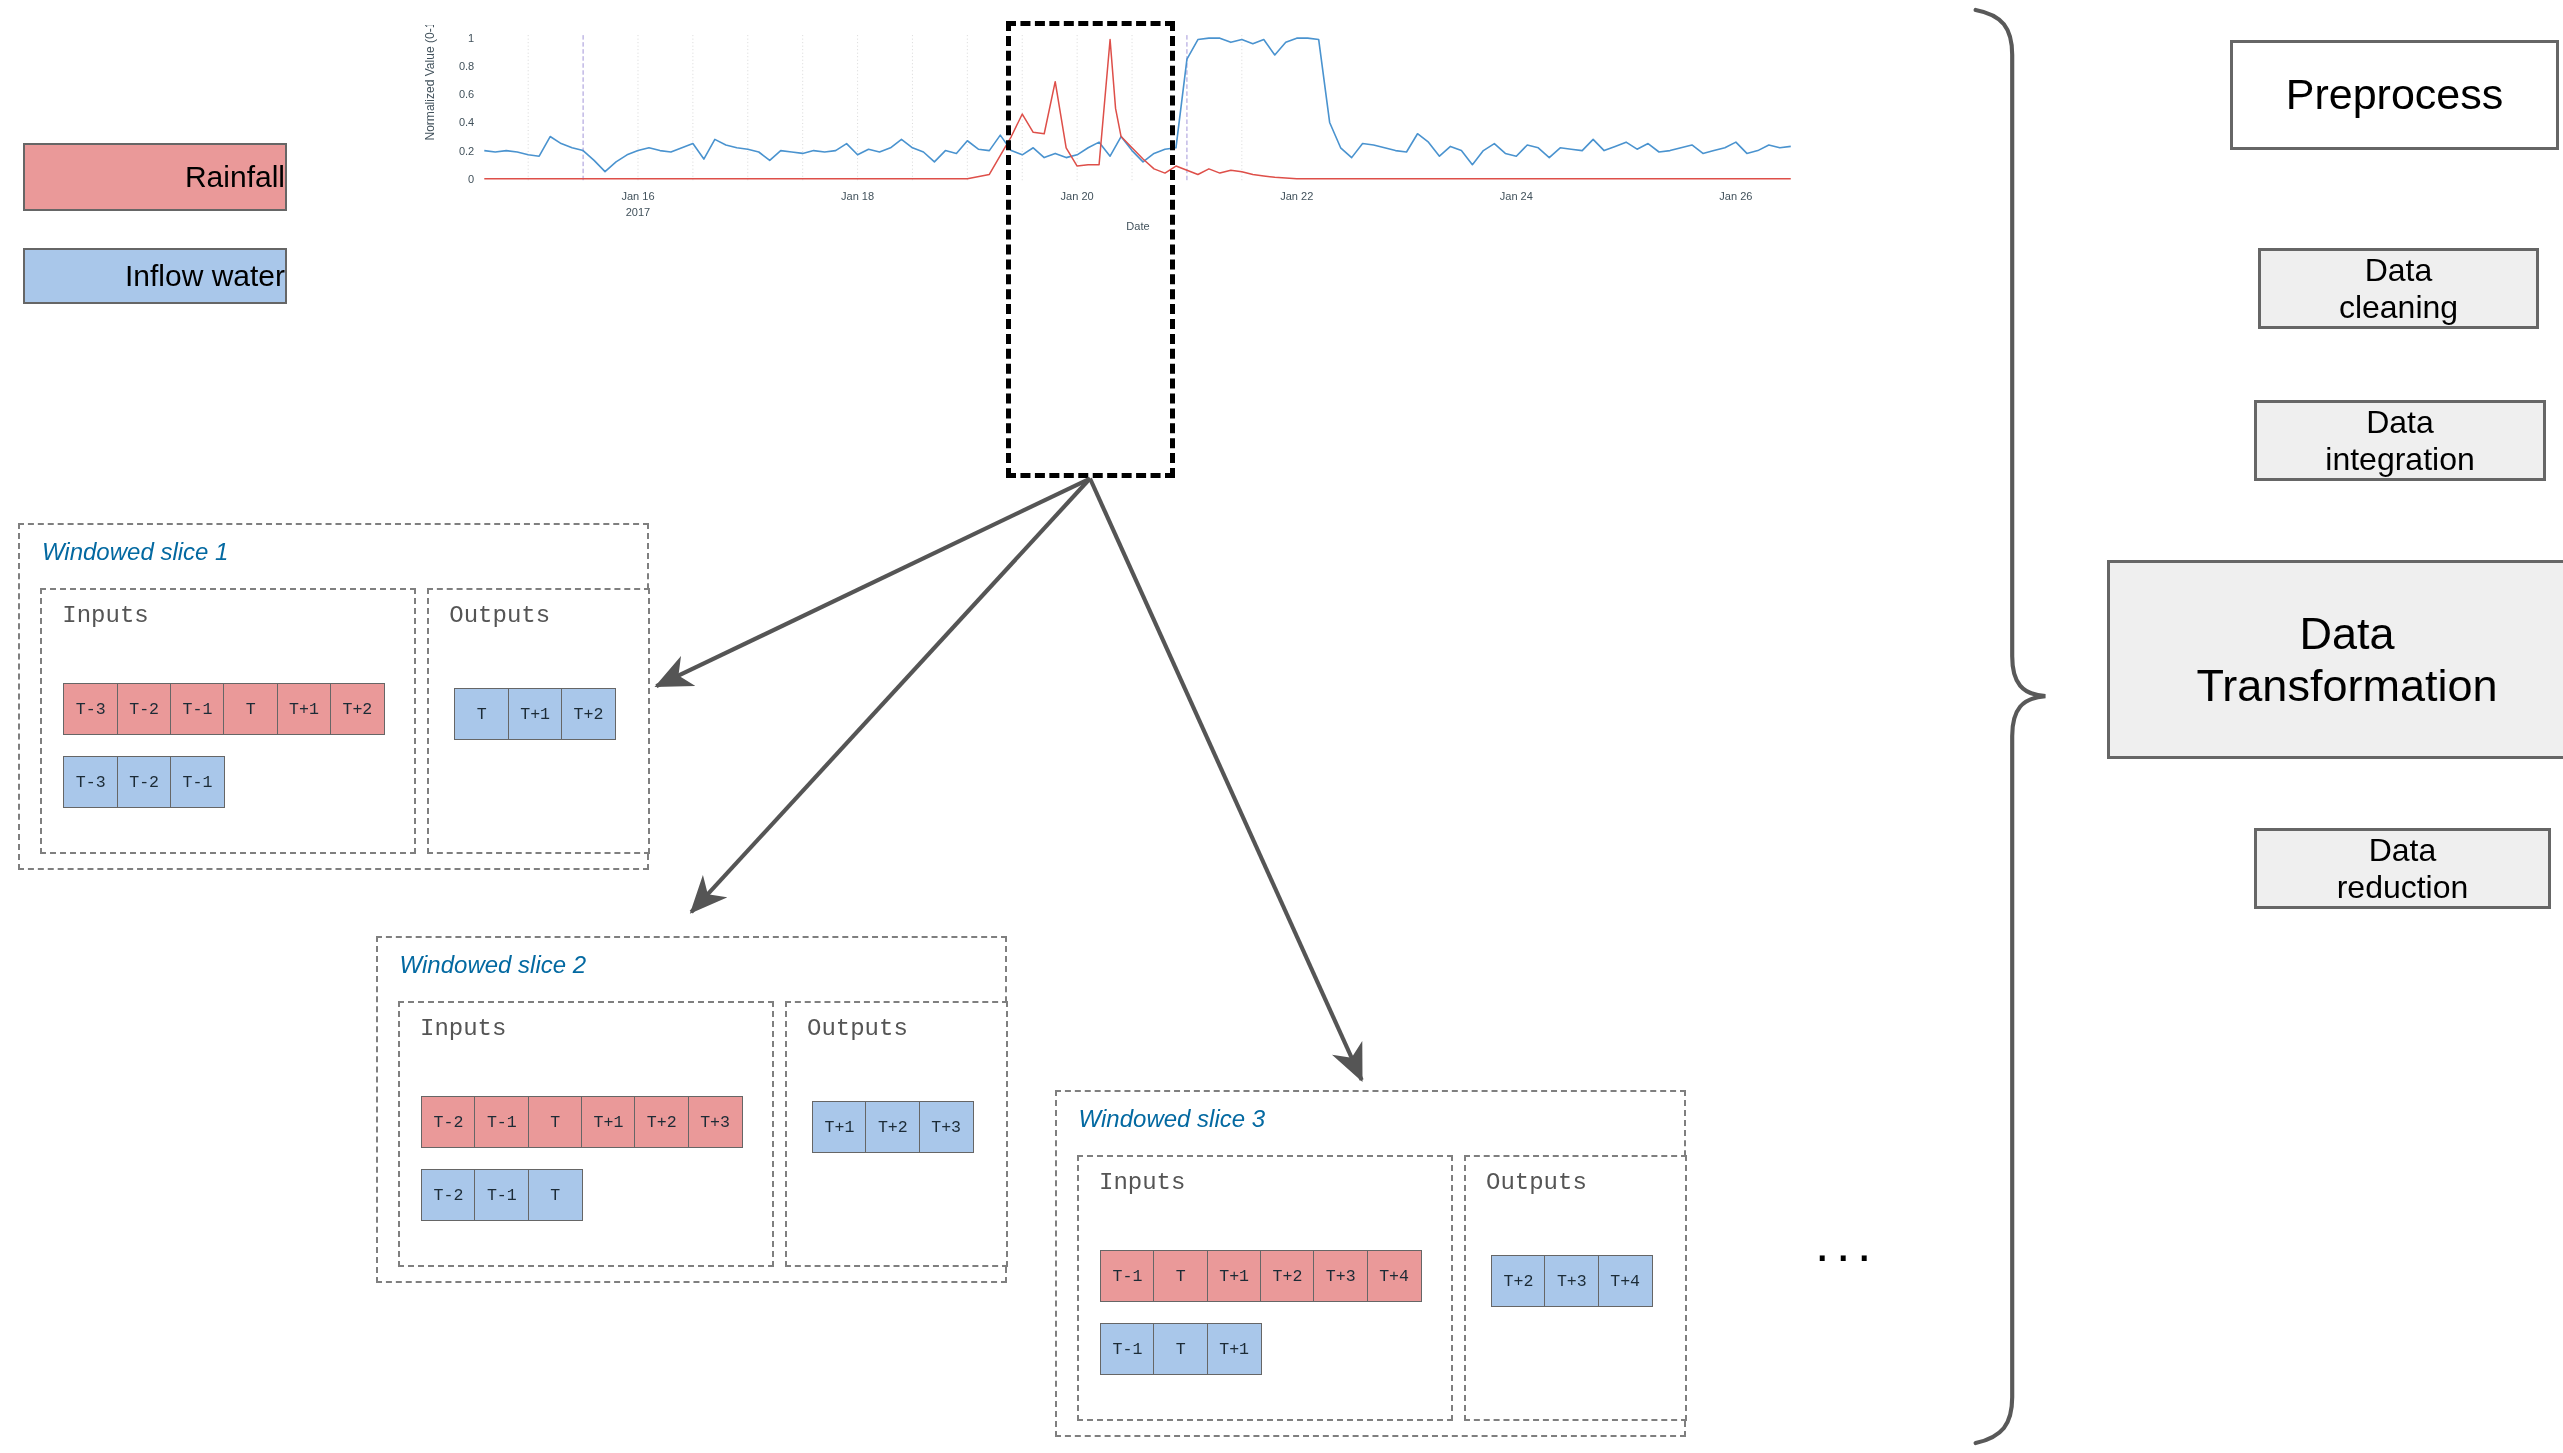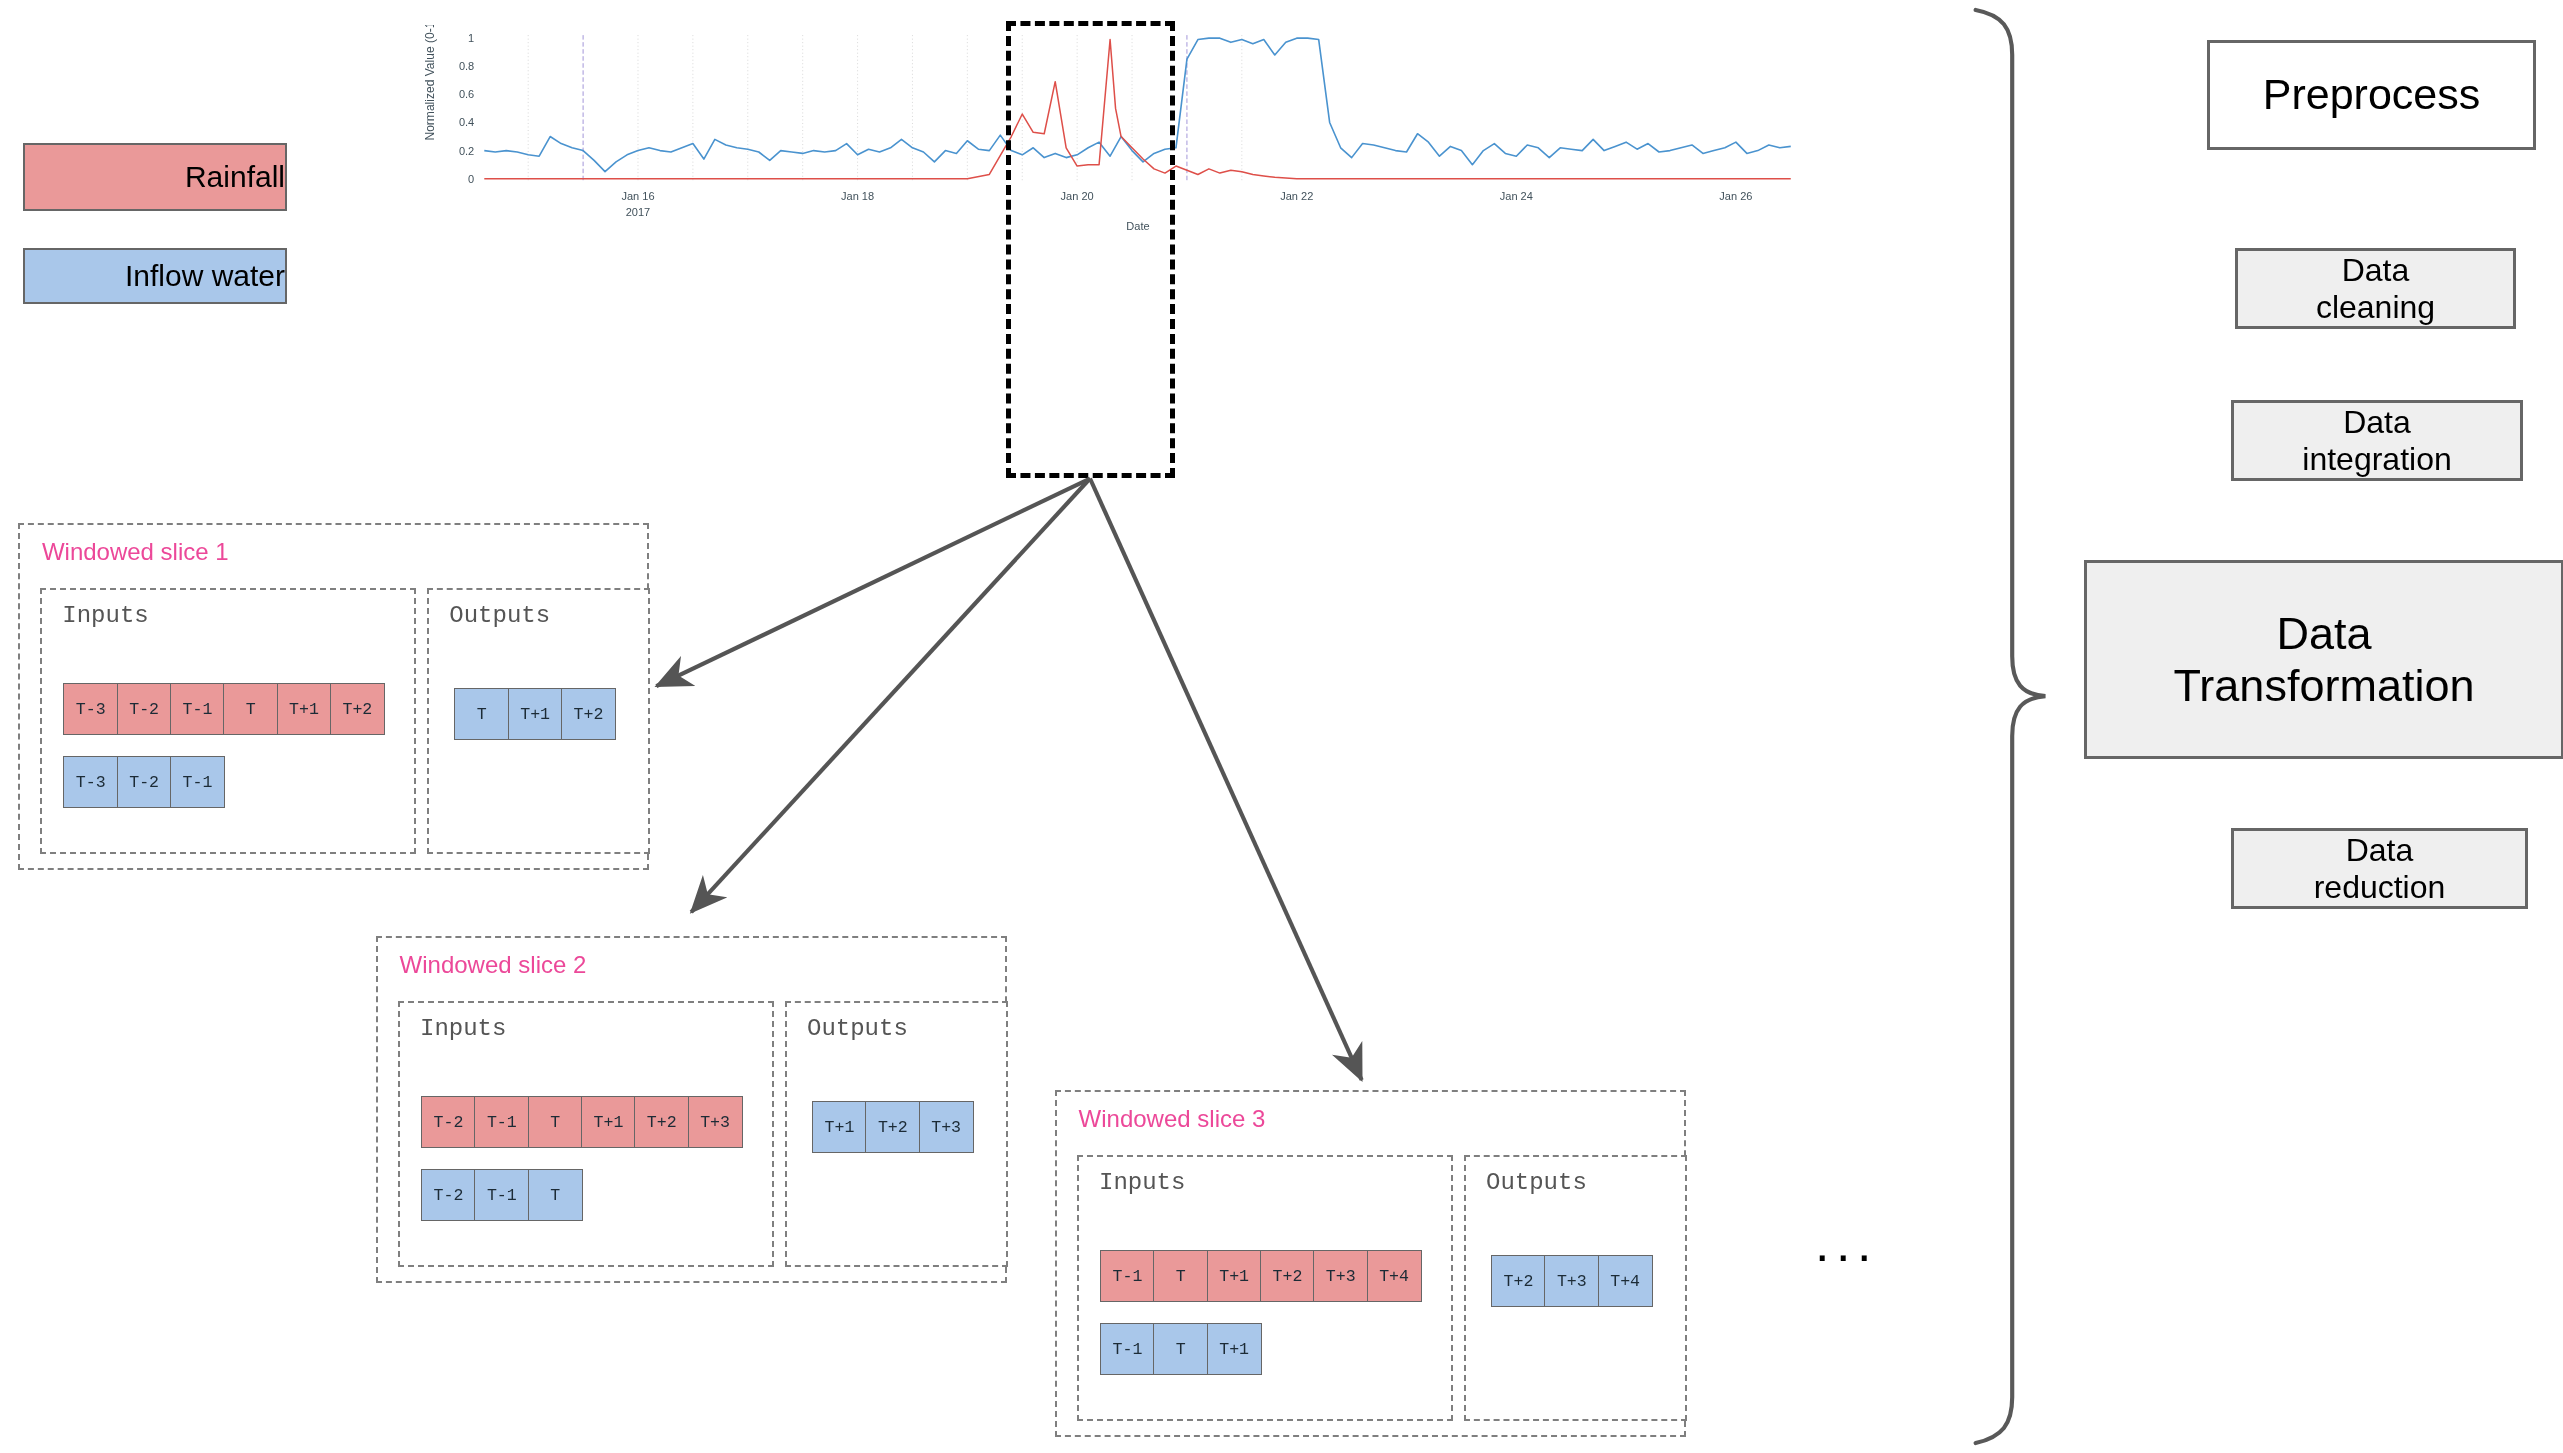--- a/index.html
+++ b/index.html
@@ -31,21 +31,21 @@
   
   #arrows{position:absolute;left:0;top:0;width:2563px;height:1453px;pointer-events:none;}
 
   
   .slice{
     position:absolute;box-sizing:border-box;
     border:2.5px dashed #7f7f7f;background:#fff;
   }
   .slice-title{
     position:absolute;left:21.6px;top:13.3px;
-    font-size:24px;color:#ec4899;white-space:nowrap;
+    font-size:24px;color:#0369a1;white-space:nowrap;font-style:italic;
   }
   .panel{
     position:absolute;box-sizing:border-box;
     border:2.5px dashed #7f7f7f;background:#fff;
   }
   .panel-title{
     position:absolute;left:20px;top:11.6px;
     font-size:24px;color:#555555;white-space:nowrap;font-family:Liberation Mono, monospace;
   }
   .cellrow{position:absolute;display:flex;font-family:Liberation Mono, monospace;}
@@ -73,21 +73,21 @@
   }
 
   
   #brace{position:absolute;left:1969px;top:0px;width:108px;height:1453px;}
 
   
   .pbox{
     position:absolute;box-sizing:border-box;
     border:3.3px solid #666666;
     display:flex;align-items:center;justify-content:center;text-align:center;
-    color:#000;line-height:1.15;
+    color:#000;line-height:1.15;margin-left:23px;
   }
   #pbox-preprocess{left:2207px;top:40px;width:329px;height:110px;background:#ffffff;font-size:43px;}
   #pbox-cleaning{left:2235px;top:248px;width:281px;height:81px;background:#efefef;font-size:32px;}
   #pbox-integration{left:2231px;top:400px;width:292px;height:81px;background:#efefef;font-size:32px;}
   #pbox-transformation{left:2084px;top:560px;width:480px;height:199px;background:#efefef;font-size:45px;}
   #pbox-reduction{left:2231px;top:828px;width:297px;height:81px;background:#efefef;font-size:32px;}
 </style>
 </head>
 <body>
 

